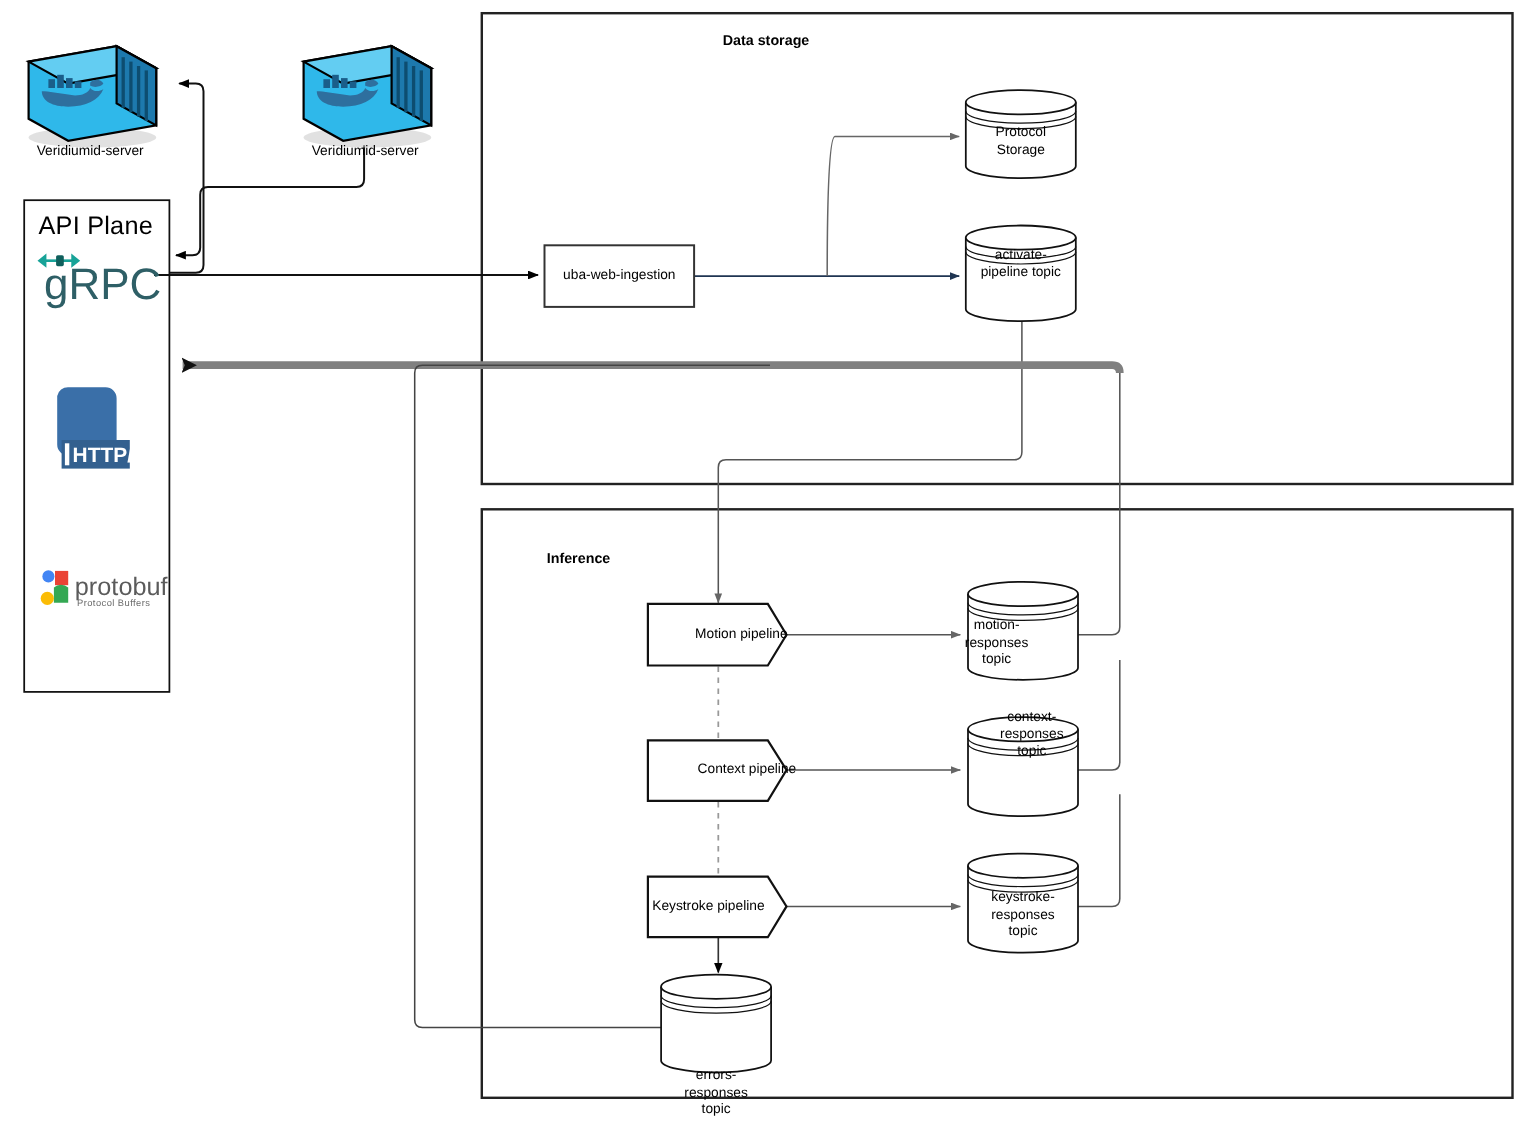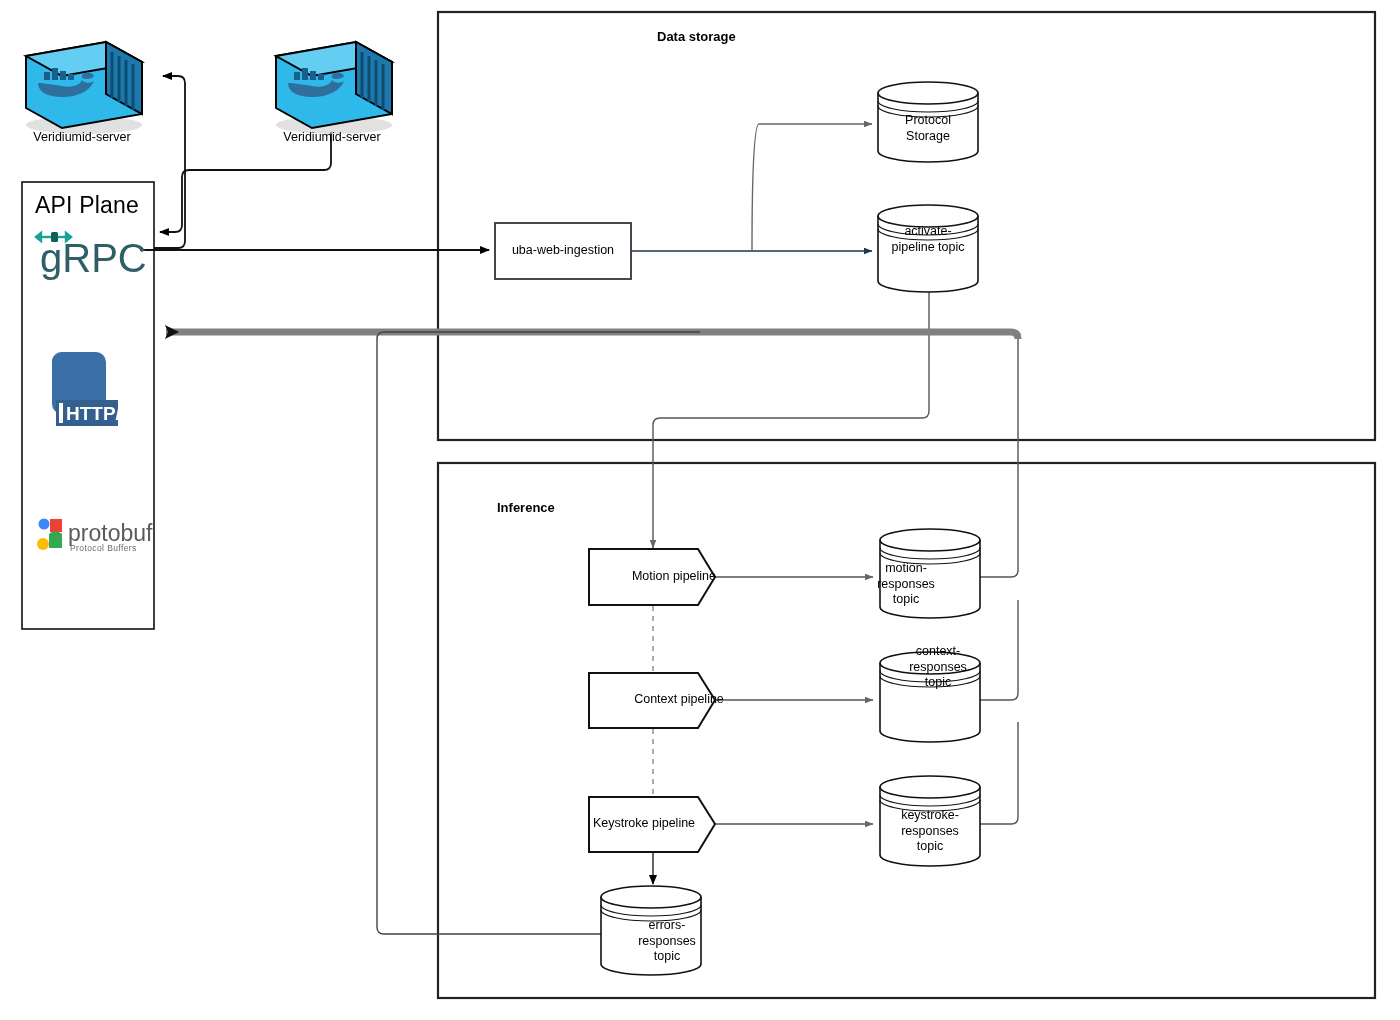--- a/index.html
+++ b/index.html
@@ -232,21 +232,21 @@
     <div>responses</div>
     <div>topic</div>
   </div>
 
   <div class="node-label cell-txt" style="left:880px;top:808px;width:100px;">
     <div>keystroke-</div>
     <div>responses</div>
     <div>topic</div>
   </div>
 
-  <div class="node-label cell-txt" style="left:601px;top:918px;width:100px;margin-left:16px;">
+  <div class="node-label cell-txt" style="left:601px;top:970px;width:100px;">
     <div>errors-</div>
     <div>responses</div>
     <div>topic</div>
   </div>
 
   <div class="node-label cell-txt" style="left:606px;top:569px;width:110px;text-align:right;">Motion pipeline</div>
   <div class="node-label cell-txt" style="left:589px;top:692px;width:110px;padding-left:35px;">Context pipeline</div>
   <div class="node-label cell-txt" style="left:589px;top:816px;width:110px;">Keystroke pipeline</div>
 
 </div>

